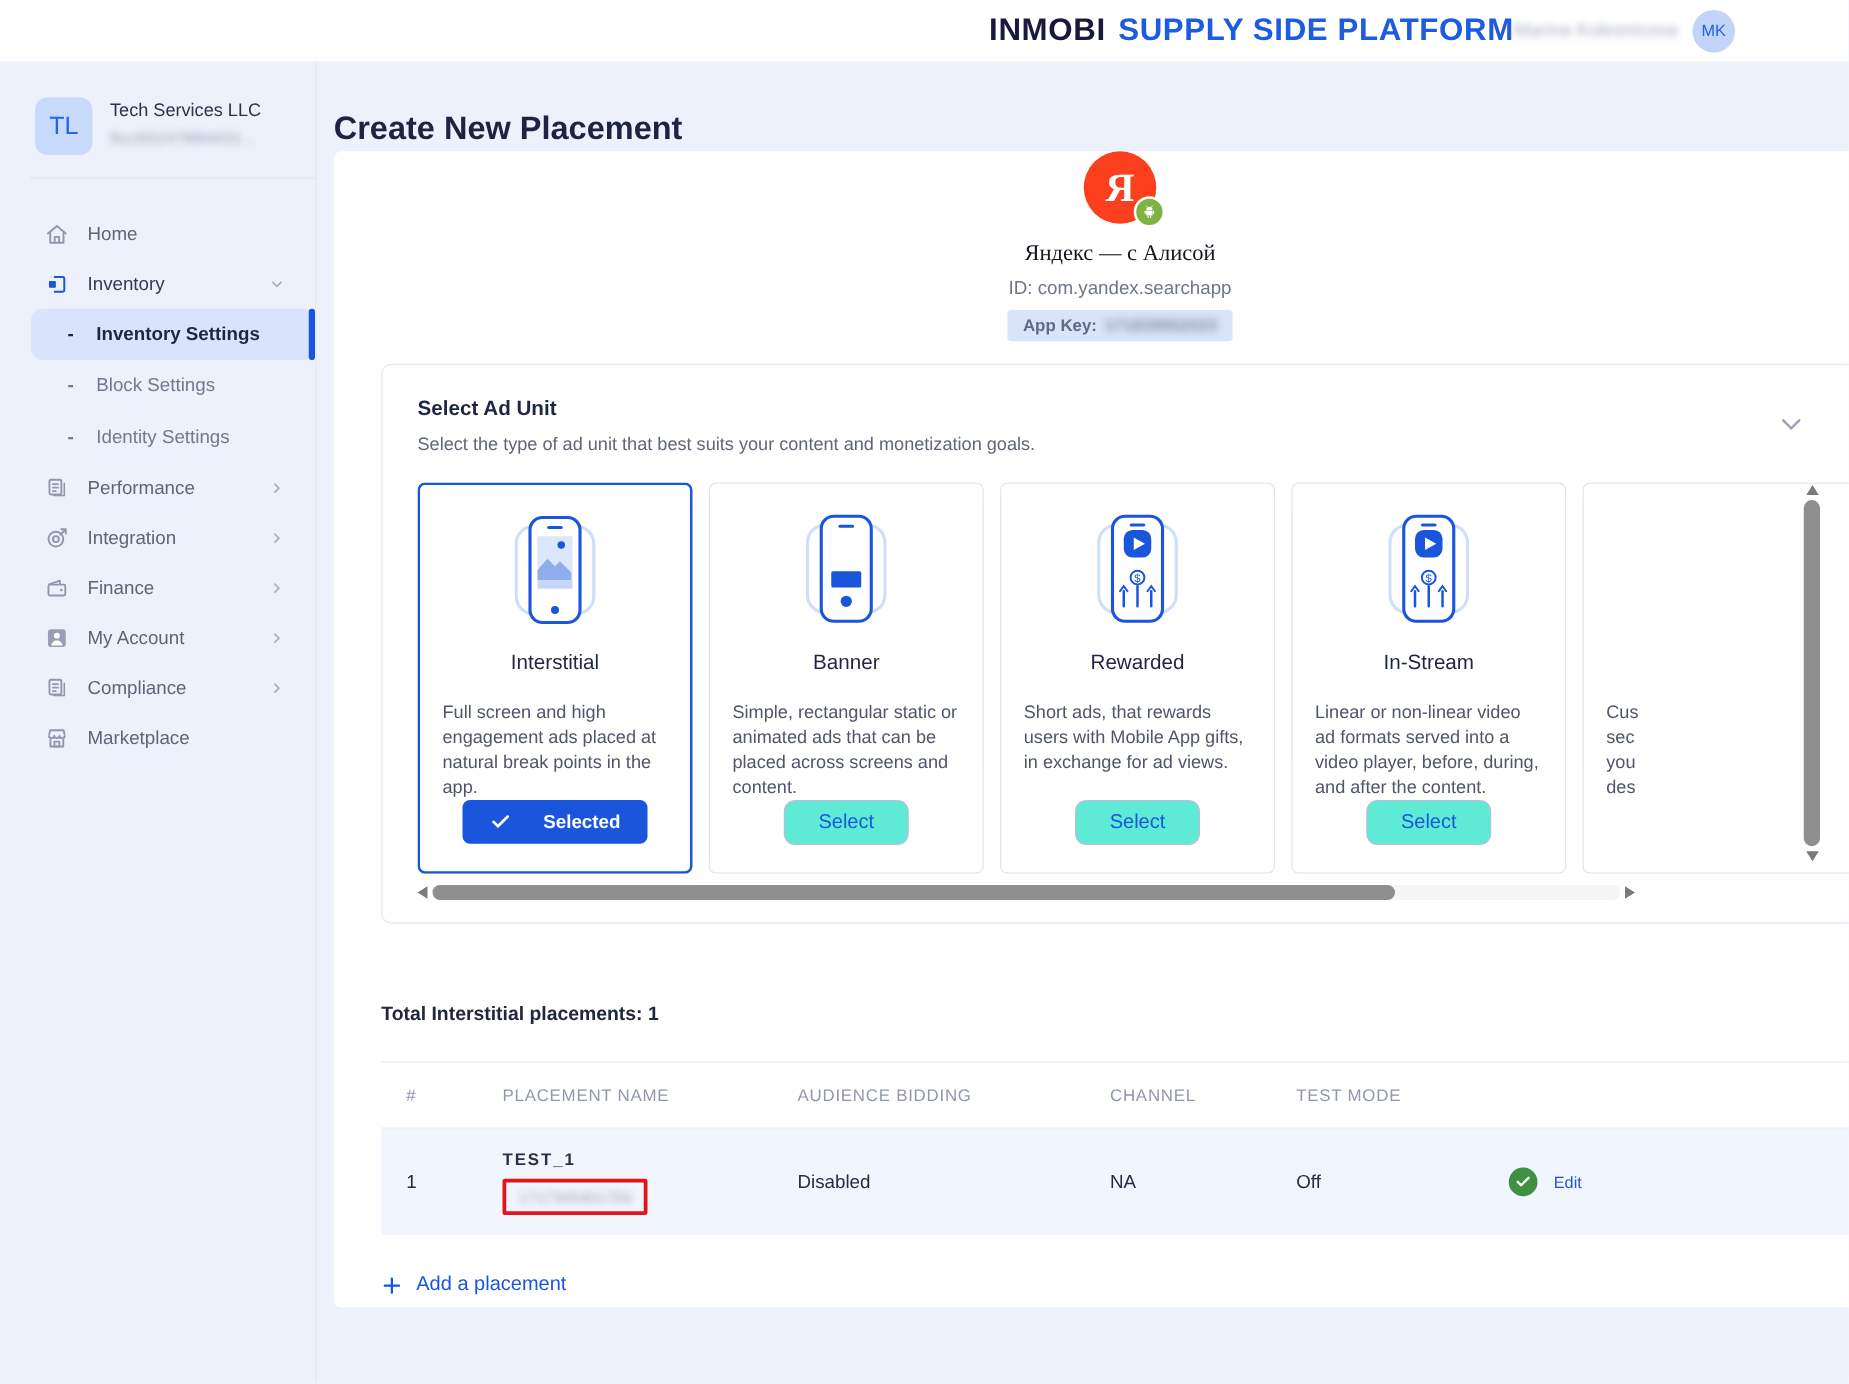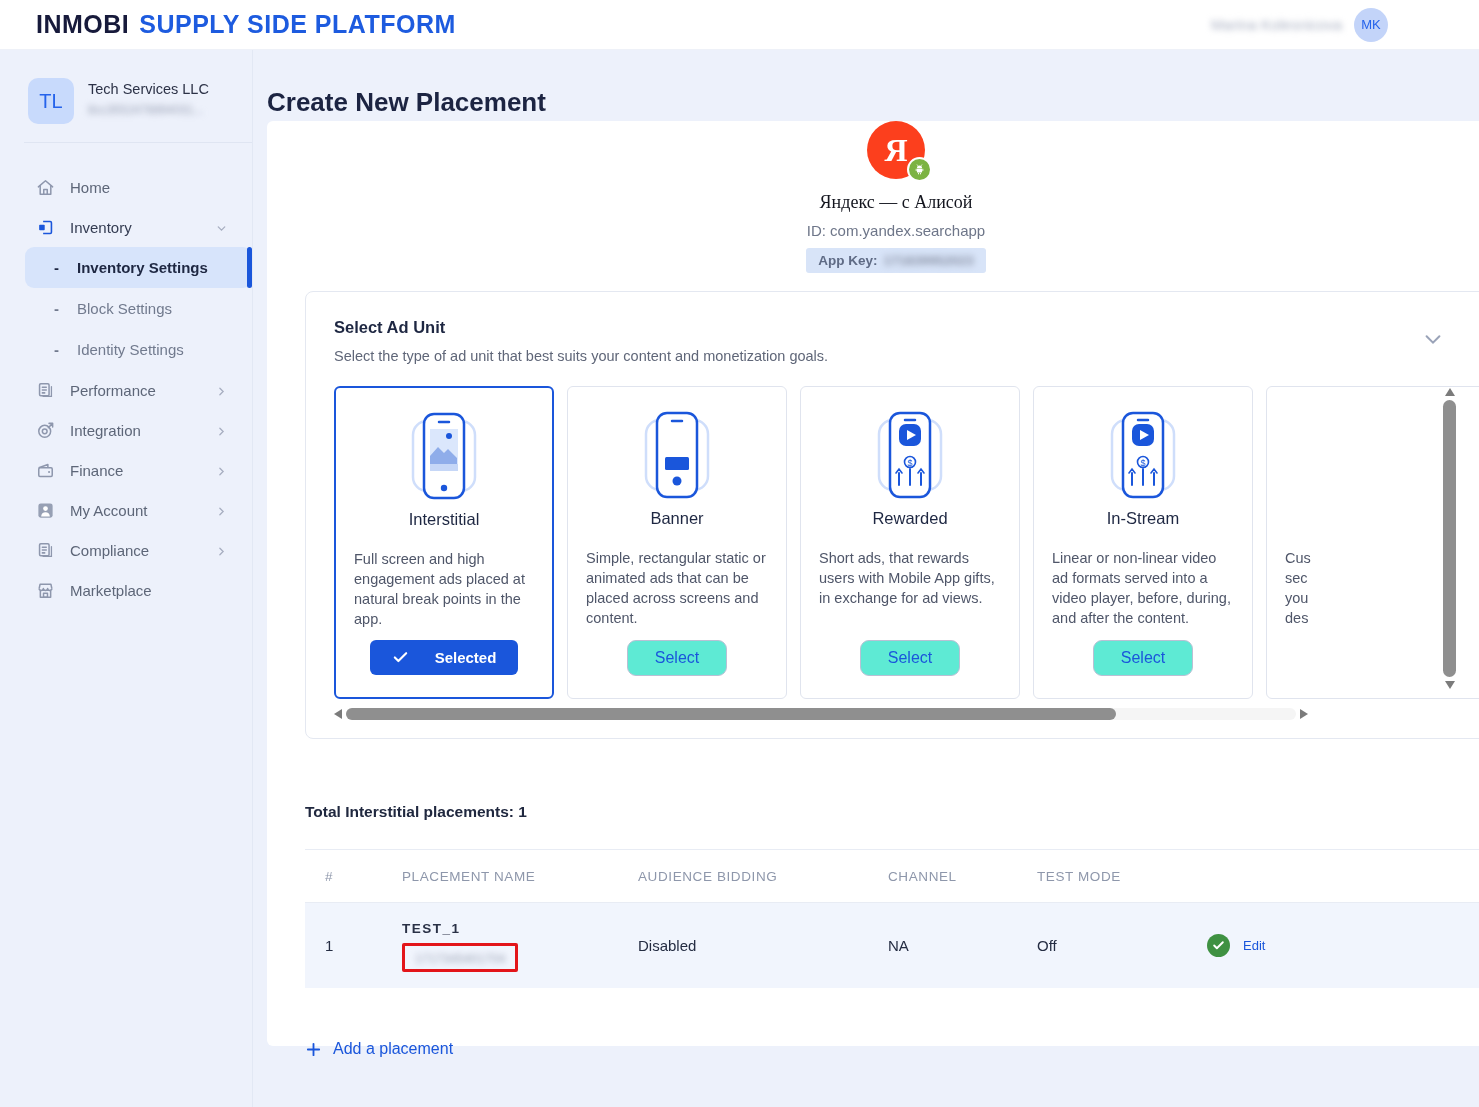--- a/index.html
+++ b/index.html
@@ -1,21 +1,21 @@
 <!DOCTYPE html>
 <html><head>
 <meta charset="utf-8">
 <style>
   * { margin:0; padding:0; box-sizing:border-box; }
   html,body { width:1479px; height:1107px; overflow:hidden; }
   body { font-family:"Liberation Sans", sans-serif; background:#edf1fb; color:#242c42; }
 
   
   .topbar { height:50px; background:#fff; display:flex; align-items:center;
-            justify-content:space-between; padding:0 91px 0 36px; border-bottom:1px solid #eef1f8; }
+            justify-content:flex-end; padding:0 91px 0 36px; border-bottom:1px solid #eef1f8; }
   .logo { display:flex; align-items:baseline; gap:10px; }
   .logo-primary { font-size:25px; font-weight:800; color:#171a3b; letter-spacing:.5px; }
   .logo-secondary { font-size:25px; font-weight:800; color:#1d5bdf; letter-spacing:.5px; }
   .userbox { display:flex; align-items:center; gap:12px; }
   .username { font-size:15px; color:#a9b0c2; filter:blur(3px); }
   .avatar { width:34px; height:34px; border-radius:50%; background:#c3d4f9; color:#2563eb;
             font-size:13px; font-weight:400; display:flex; align-items:center; justify-content:center; }
 
   
   .layout { display:flex; height:1057px; }
@@ -68,21 +68,21 @@
   .adunit-head { display:flex; justify-content:space-between; padding-right:42px; }
   .adunit-title { font-size:16.5px; font-weight:700; color:#1e2742; }
   .adunit-sub { font-size:14.5px; color:#5f6678; margin-top:11px; }
   .collapse-chevron { width:22px; height:22px; margin-top:10px; cursor:pointer; }
 
   .cards-row { margin-top:22px; display:flex; gap:13px; overflow:hidden; position:relative; height:313px; }
   .card { width:220px; flex:none; border:1.5px solid #e0e4ee; border-radius:6px; background:#fff;
           padding:14px 18px 18px; display:flex; flex-direction:column; cursor:pointer; }
   .card.selected { border:2px solid #1a56db; }
   .card-iconwrap { height:108px; display:flex; align-items:center; justify-content:center; }
-  .card-title { text-align:center; font-size:16.5px; color:#1e2742; font-weight:500; }
+  .card-title { text-align:center; font-size:16.5px; color:#1e2742; font-weight:500; margin-top:12px; }
   .card-desc { font-size:14.5px; color:#4f5669; line-height:1.38; margin-top:20px; }
   .card-desc div { white-space:nowrap; }
   .btn-selected { margin:auto auto 4px; background:#1a56db; color:#fff; border:none; border-radius:6px;
                   padding:9px 22px; font-size:15px; font-weight:700; display:flex; align-items:center;
                   gap:26px; cursor:pointer; font-family:inherit; }
   .btn-select { margin:auto auto 4px; background:#5eead4; color:#1a56db; border:1px solid #b9c0d4;
                 border-radius:9px; padding:8px 27px; font-size:16px; cursor:pointer; font-family:inherit; }
 
   
   .vscroll { position:absolute; right:30px; top:2px; width:13px; height:301px;
@@ -112,21 +112,21 @@
   .tdata { height:85px; background:#f1f5fd; font-size:15px; color:#242c42; }
   .name-cell .pname { font-size:13.5px; font-weight:600; letter-spacing:1.5px; color:#2a3146; }
   .red-box { display:inline-block; margin-top:7px; border:3px solid #e3151a; border-radius:2px;
              padding:3px 10px; }
   .pid { font-size:12.5px; color:#9aa2b5; filter:blur(3px); }
   .action-cell { display:flex; align-items:center; gap:13px; }
   .check-badge { width:23px; height:23px; border-radius:50%; background:#3f9142; display:flex;
                  align-items:center; justify-content:center; }
   .edit-link { color:#1a56db; font-size:13px; font-weight:500; cursor:pointer; text-decoration:none; }
 
-  .add-link { margin-top:52px; display:flex; align-items:center; gap:11px; cursor:pointer; width:max-content; }
+  .add-link { margin-top:31px; display:flex; align-items:center; gap:11px; cursor:pointer; width:max-content; }
   .add-label { color:#1a56db; font-size:16px; font-weight:500; }
 </style>
 </head>
 <body>
 
 <header class="topbar">
   <div class="logo">
     <span class="logo-primary">INMOBI</span>
     <span class="logo-secondary">SUPPLY SIDE PLATFORM</span>
   </div>

